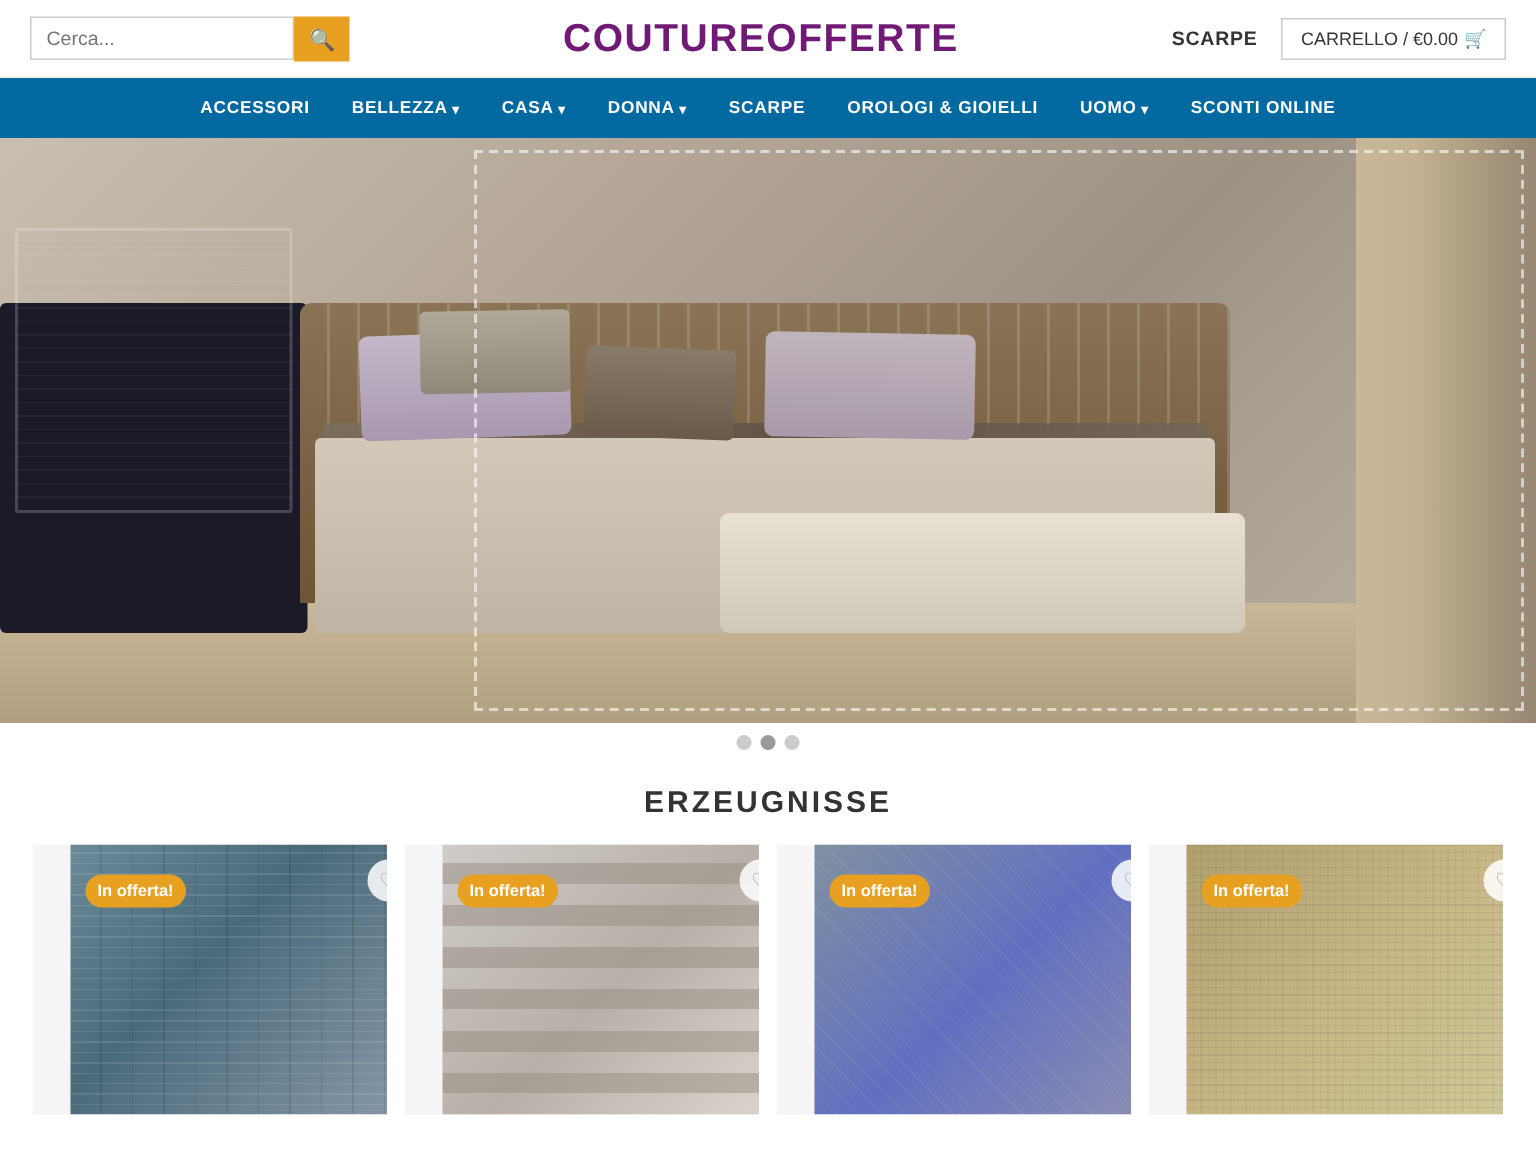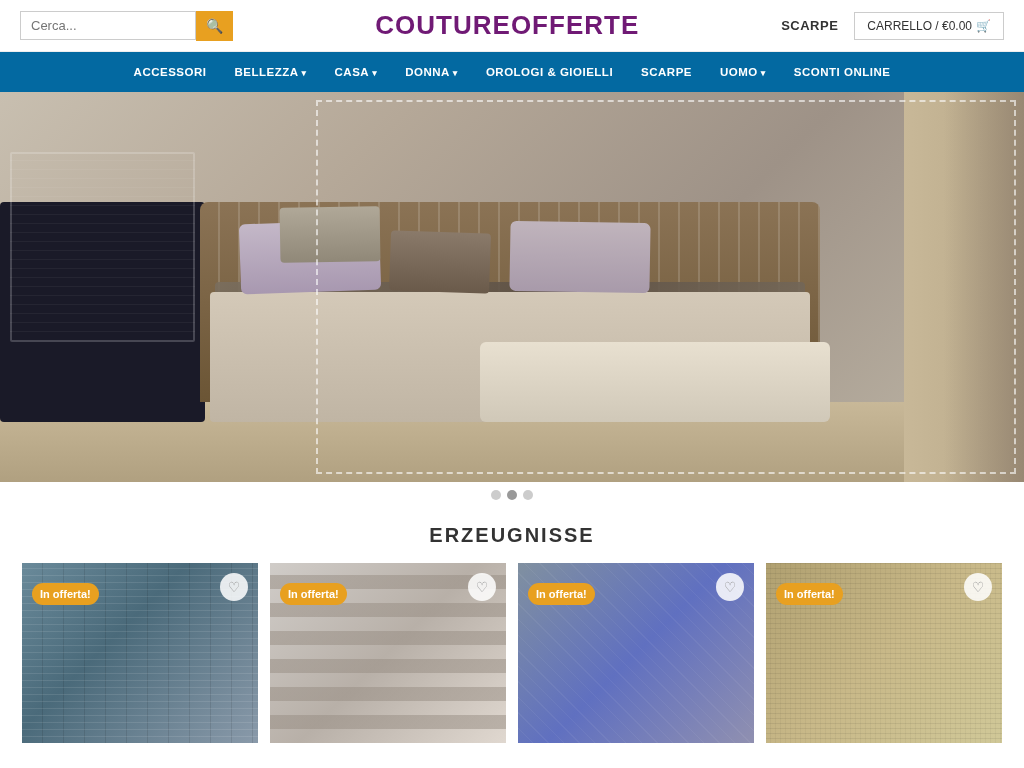--- a/index.html
+++ b/index.html
@@ -292,20 +292,21 @@
       position: relative;
       background: #f5f5f5;
       margin: 0 6px;
       overflow: hidden;
     }
     .product-img-placeholder {
       width: 100%;
       height: 180px;
       position: relative;
       overflow: hidden;
+      margin-left: 25px;
     }
     
     .prod1-bg { background: linear-gradient(135deg, #6a8a9a 0%, #4a6a7a 40%, #8a9aaa 100%); }
     .prod2-bg { background: linear-gradient(135deg, #d0ccc8 0%, #b8b0a8 50%, #e0d8d0 100%); }
     .prod3-bg { background: linear-gradient(135deg, #8090a0 0%, #6070c0 50%, #9090b0 100%); }
     .prod4-bg { background: linear-gradient(135deg, #b0a070 0%, #c8b888 50%, #d0c898 100%); }
 
     
     .prod1-bg::after {
       content: '';
@@ -419,24 +420,24 @@
     </div>
     <div class="nav-item">
       <span>CASA</span>
       <span class="chevron">▾</span>
     </div>
     <div class="nav-item">
       <span>DONNA</span>
       <span class="chevron">▾</span>
     </div>
     <div class="nav-item">
+      <span>SCARPE</span>
+    </div>
+    <div class="nav-item">
       <span>OROLOGI &amp; GIOIELLI</span>
-    </div>
-    <div class="nav-item">
-      <span>SCARPE</span>
     </div>
     <div class="nav-item">
       <span>UOMO</span>
       <span class="chevron">▾</span>
     </div>
     <div class="nav-item">
       <span>SCONTI ONLINE</span>
     </div>
   </nav>
 

